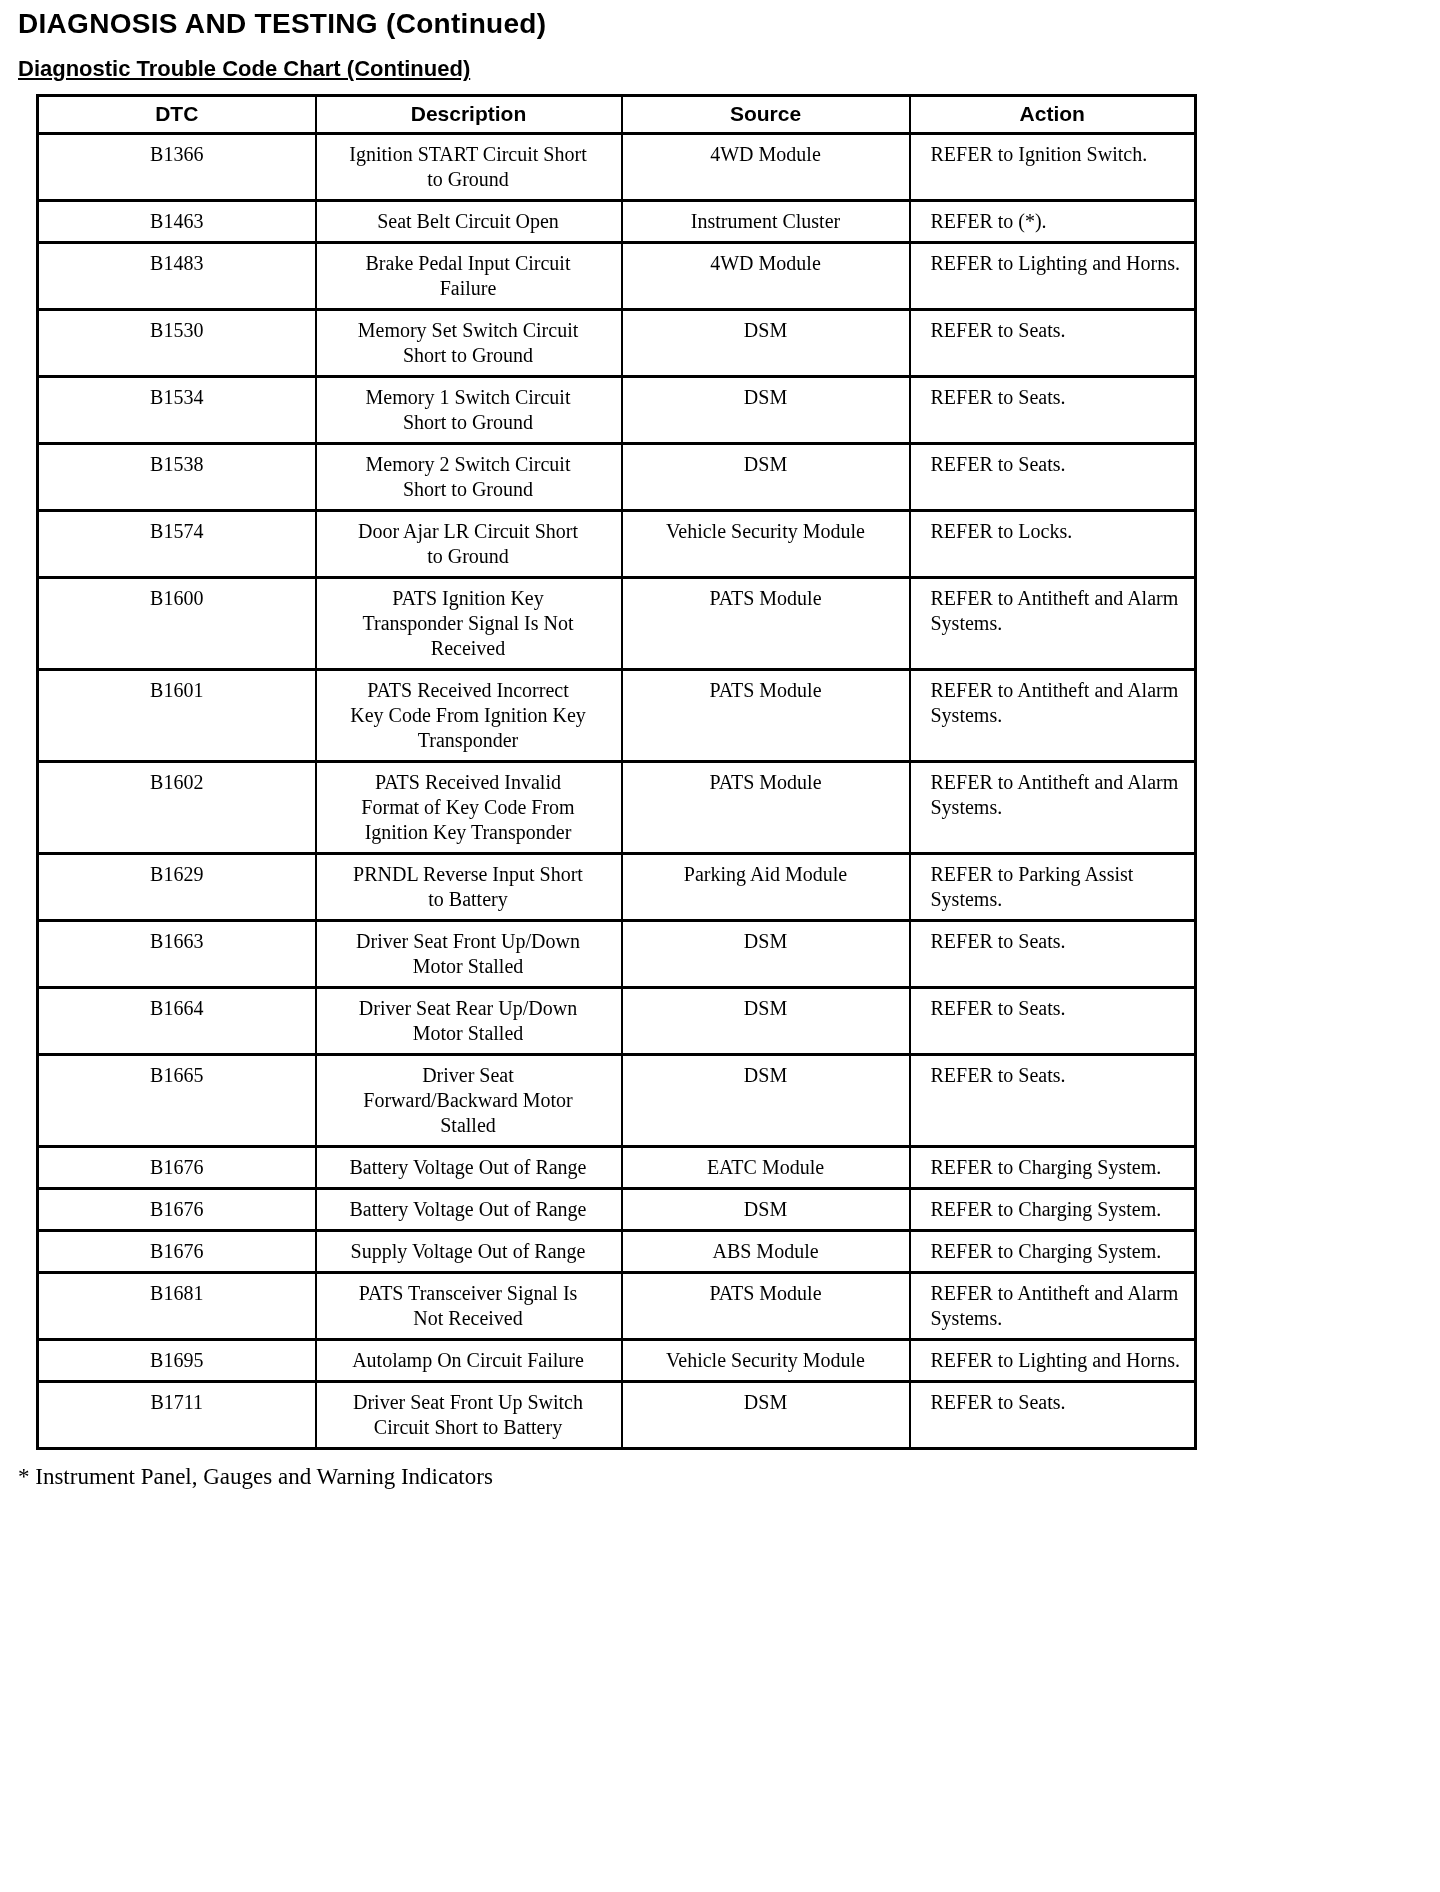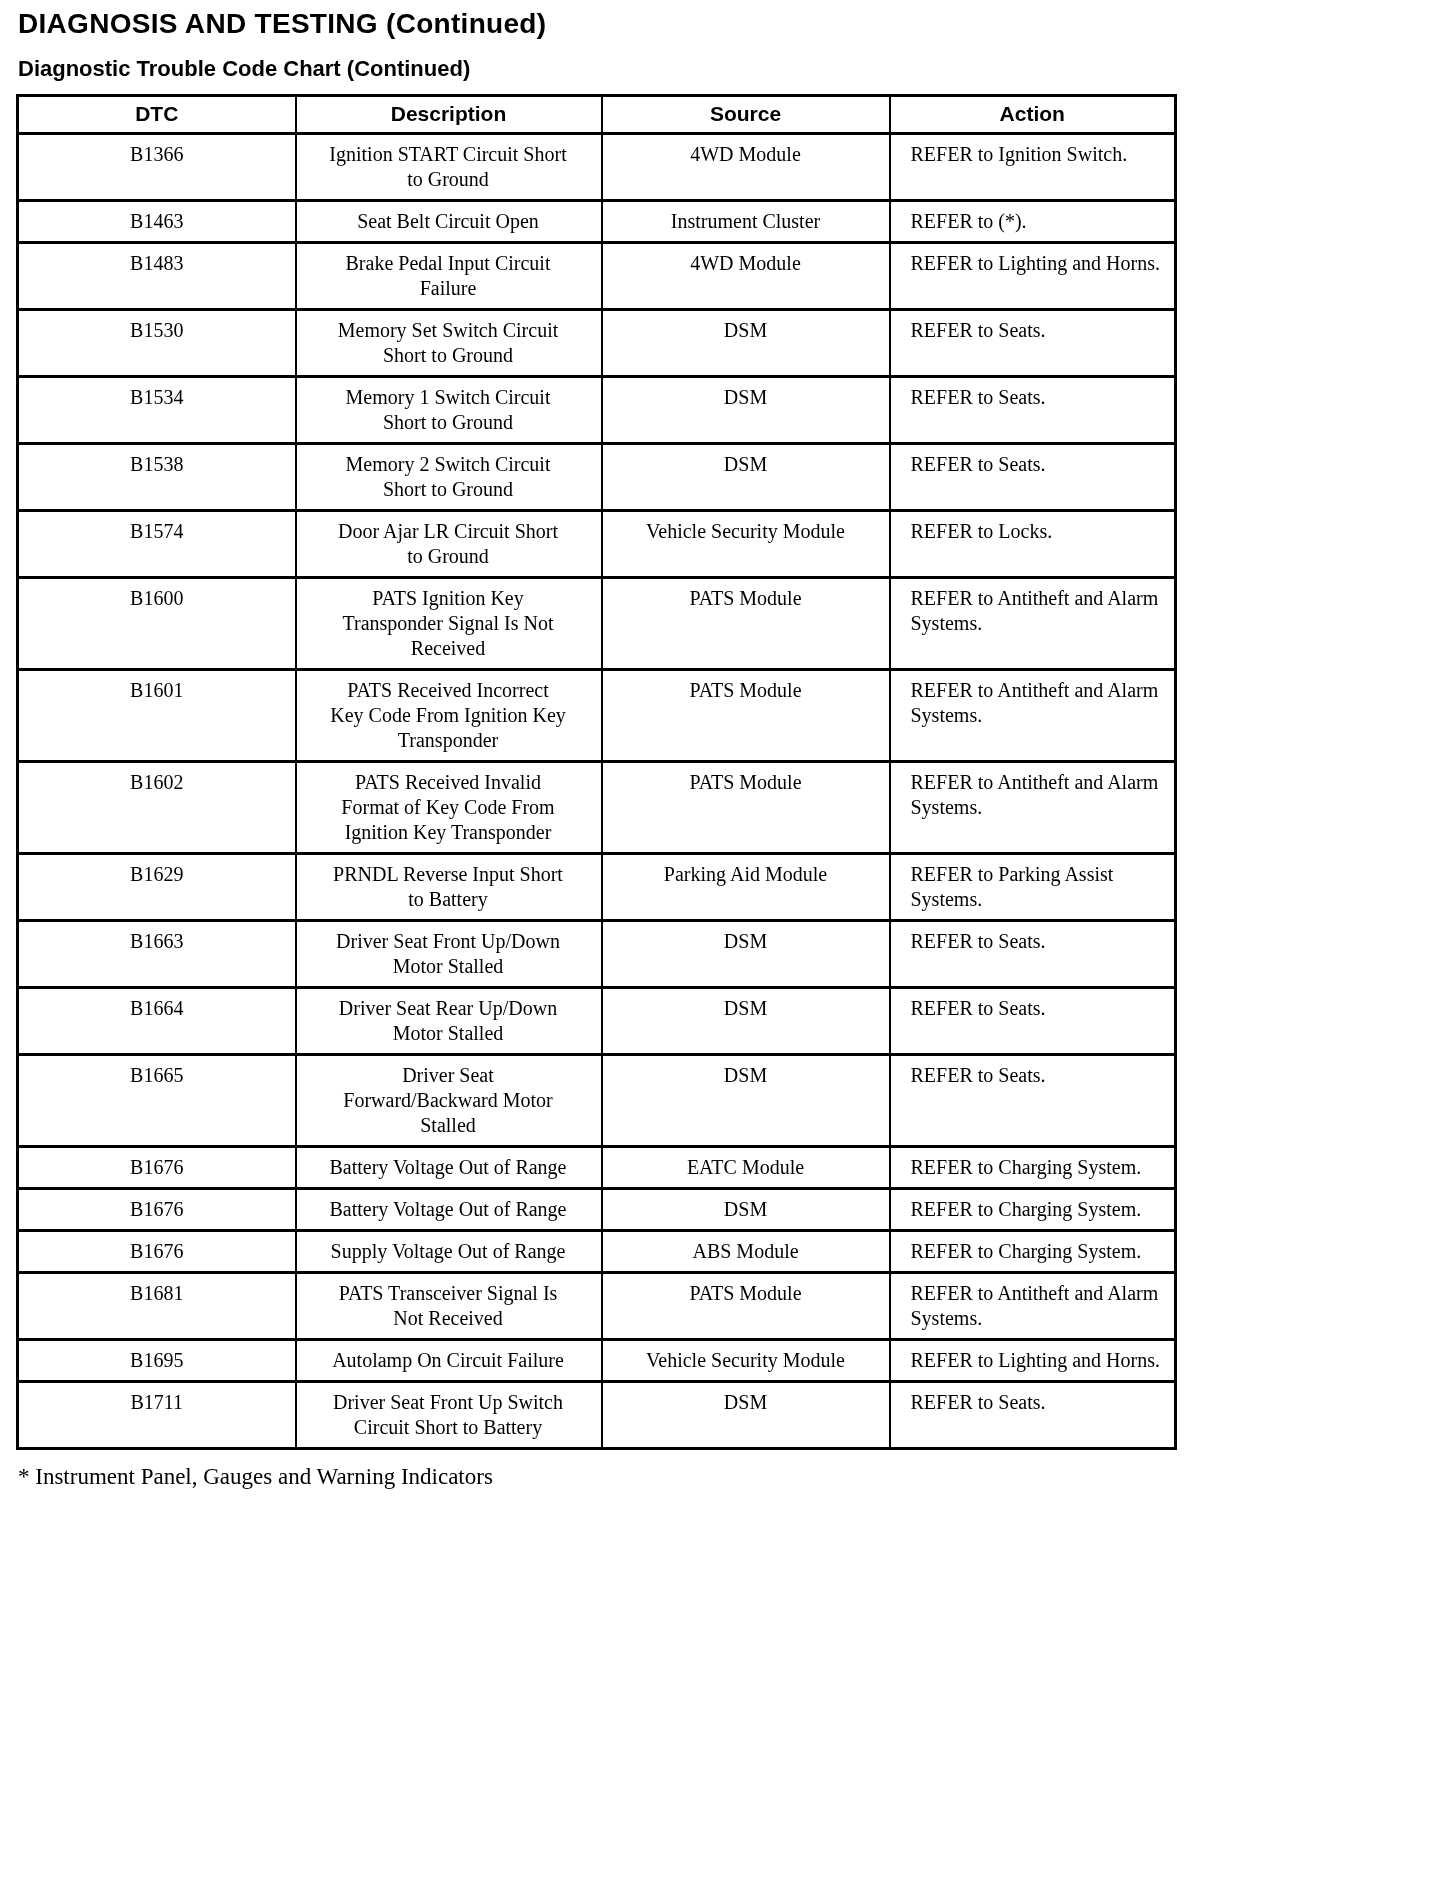--- a/index.html
+++ b/index.html
@@ -23,26 +23,28 @@
     font-weight: bold;
     font-size: 28px;
     letter-spacing: 0.3px;
     margin: 0 0 16px 2px;
   }
   .subtitle {
     font-family: "Liberation Sans", sans-serif;
     font-weight: bold;
     font-size: 22px;
     margin: 0 0 12px 2px;
+    text-decoration: underline;
   }
   table.dtc {
     border-collapse: collapse;
     table-layout: fixed;
     width: 1158px;
     border: 3px solid #000;
+    margin-left: 20px;
   }
   .dtc th, .dtc td {
     border: 2px solid #000;
   }
   .dtc tr {
     border-bottom: 3px solid #000;
   }
   .dtc th {
     font-family: "Liberation Sans", sans-serif;
     font-weight: bold;

